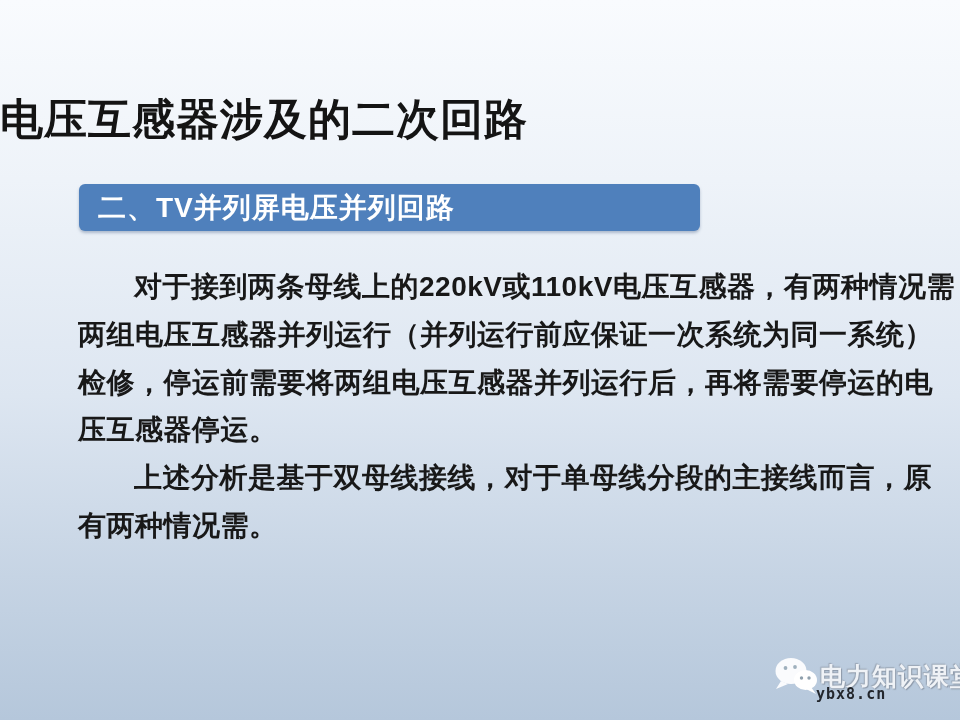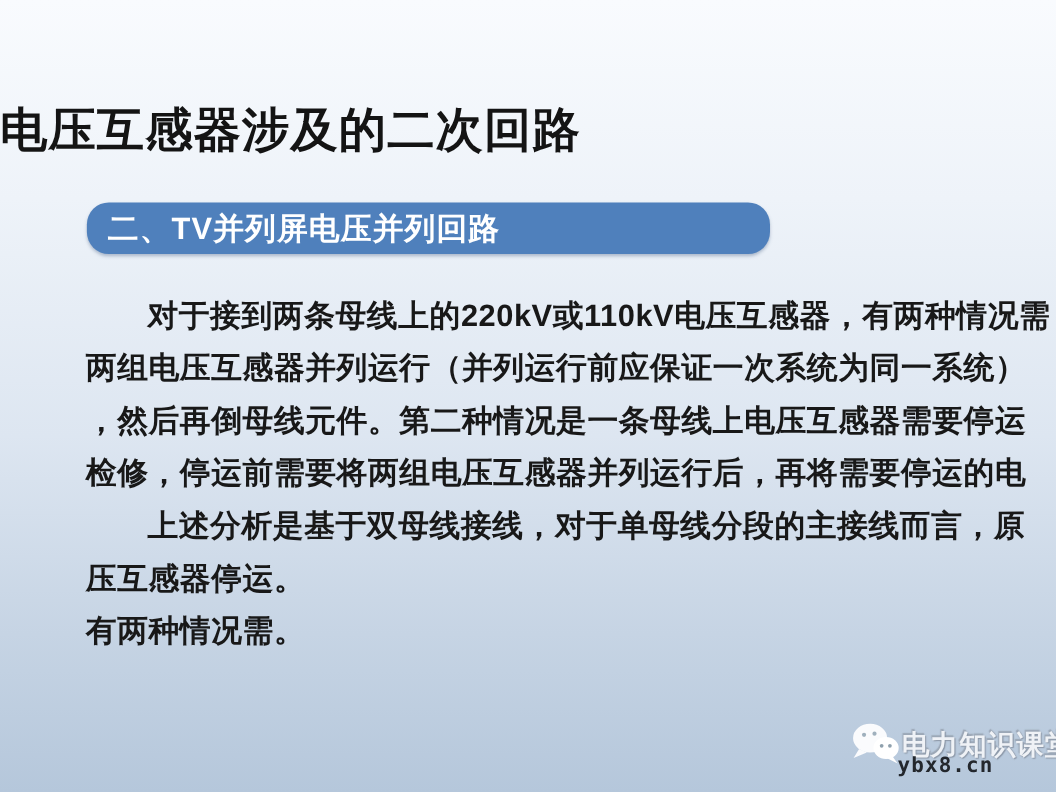--- a/index.html
+++ b/index.html
@@ -30,21 +30,21 @@
     letter-spacing: 1px;
     line-height: 1.2;
   }
   .section-bar {
     position: absolute;
     left: 79px;
     top: 184px;
     width: 621px;
     height: 47px;
     background: #4f80bc;
-    border-radius: 20px;
+    border-radius: 6px;
     box-shadow: 0 2px 3px rgba(56, 84, 122, 0.35);
   }
   .section-bar-label {
     display: block;
     padding-left: 19px;
     line-height: 47px;
     font-size: 28px;
     font-weight: bold;
     color: #ffffff;
     letter-spacing: 1px;
@@ -90,21 +90,21 @@
     font-weight: bold;
     white-space: nowrap;
     color: #eff2f6;
     text-shadow: 1px 1px 1px #8d99a9, -1px -1px 1px #9ba7b6, 0 0 2px #a4afbe;
     letter-spacing: 1px;
   }
   .brand-url {
     position: absolute;
     left: 44px;
     top: 33px;
-    font-size: 19px;
+    font-size: 15px;
     font-weight: bold;
     font-family: "DejaVu Sans Mono", "Liberation Mono", monospace;
     color: #23272d;
     letter-spacing: 1px;
     white-space: nowrap;
   }
 </style>
 </head>
 <body>
 
@@ -112,24 +112,23 @@
 
   <div class="page-title">电压互感器涉及的二次回路</div>
 
   <div class="section-bar">
     <span class="section-bar-label">二、TV并列屏电压并列回路</span>
   </div>
 
   <div class="body-text">
     <div class="body-line indent">对于接到两条母线上的220kV或110kV电压互感器，有两种情况需</div>
     <div class="body-line">两组电压互感器并列运行（并列运行前应保证一次系统为同一系统）</div>
-    <div class="body-line">，然后再倒母线元件。第二种情况是一条母线上电压互感器需要停运</div>
     <div class="body-line">检修，停运前需要将两组电压互感器并列运行后，再将需要停运的电</div>
+    <div class="body-line">压互感器停运。</div>
     <div class="body-line indent">上述分析是基于双母线接线，对于单母线分段的主接线而言，原</div>
-    <div class="body-line">压互感器停运。</div>
     <div class="body-line">有两种情况需。</div>
   </div>
 
   <div class="footer-brand">
     <svg class="wechat-icon" viewBox="0 0 48 44" xmlns="http://www.w3.org/2000/svg">
 
       <ellipse cx="19" cy="15" rx="15.5" ry="13" fill="#fafbfd"></ellipse>
       <polygon points="9,25 4,33 16,28" fill="#fafbfd"></polygon>
       <circle cx="13.5" cy="12" r="1.9" fill="#9fb0bd"></circle>
       <circle cx="23" cy="11" r="1.9" fill="#9fb0bd"></circle>

